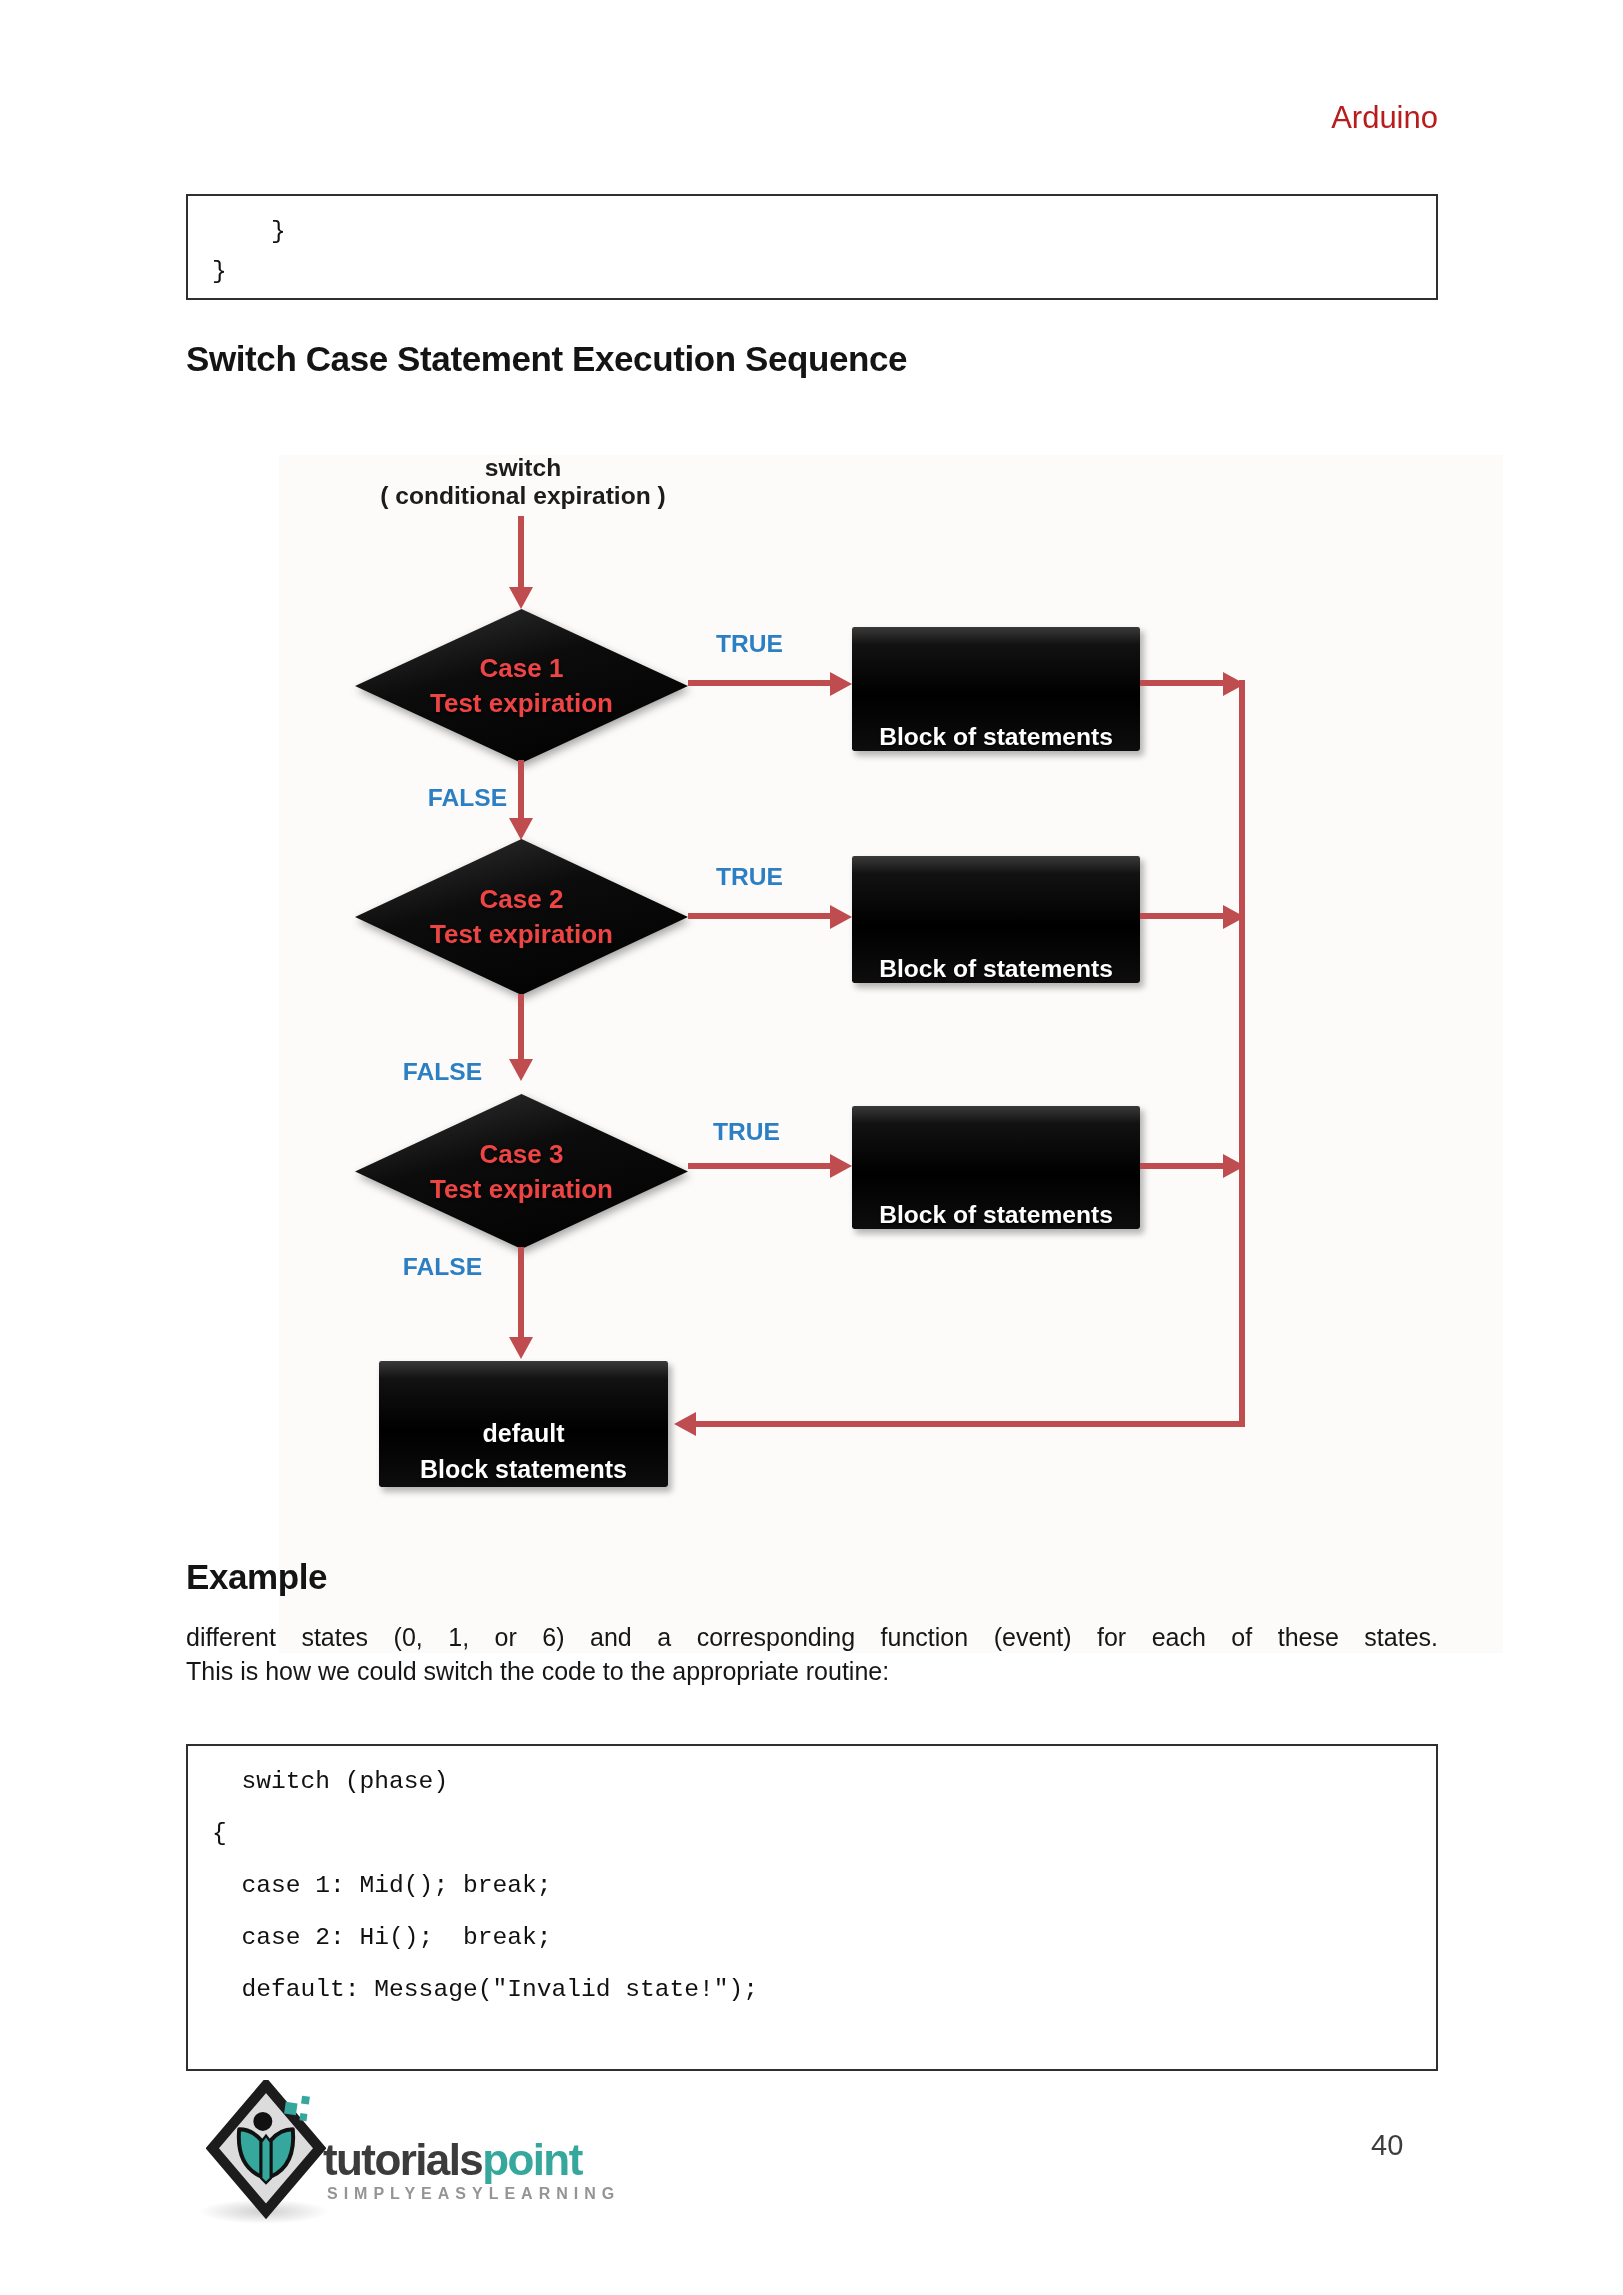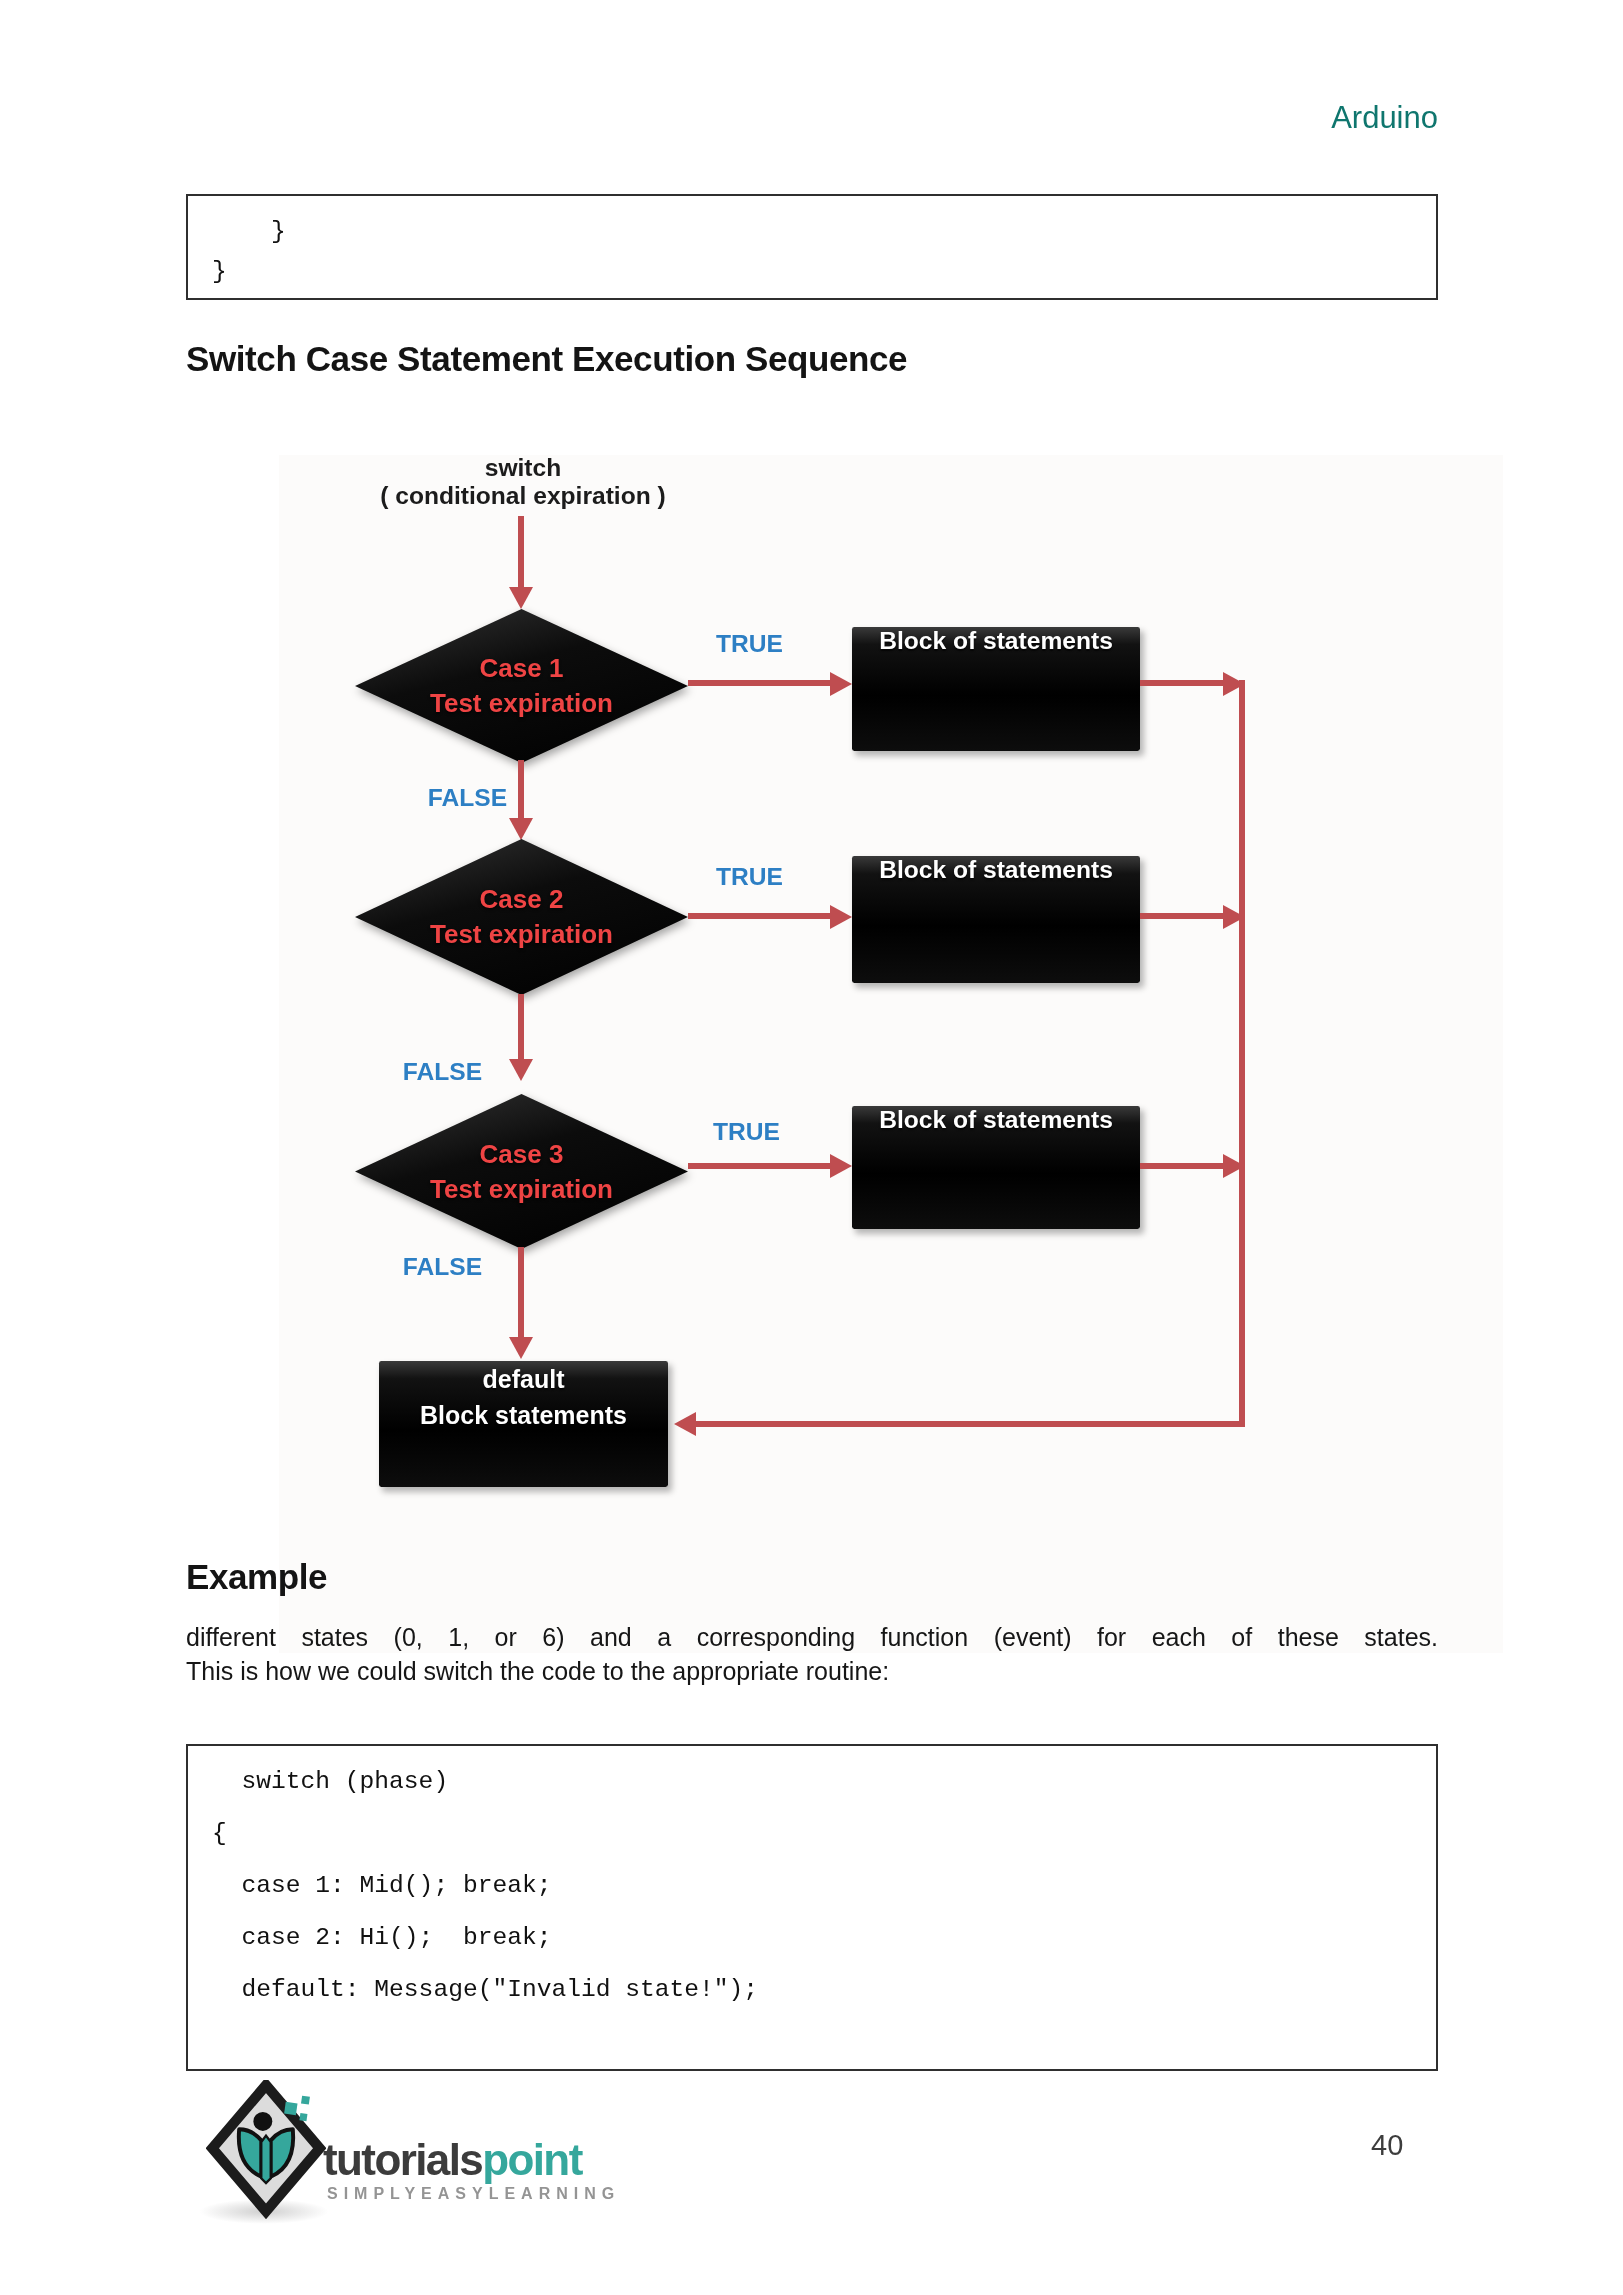--- a/index.html
+++ b/index.html
@@ -17,21 +17,21 @@
     font-family:"Liberation Sans", sans-serif;
     color:var(--ink);
     overflow:hidden;
     margin:0 auto;
   }
   .abs{position:absolute;margin-top:40px;}
 
   
   .running-header{
     position:absolute; top:100px; right:185px;
-    font-size:31px; color:#0f766e;
+    font-size:31px; color:#b91c1c;
   }
 
   
   .codebox{
     position:absolute; left:186px; width:1252px;
     border:2.4px solid #2f2f2f; background:#fff;
   }
   .codebox-top{ top:194px; height:106px; padding:16px 0 0 24px; }
   .codebox-top .codeline{
     font-family:"Liberation Mono", monospace;
@@ -89,21 +89,21 @@
     position:absolute; inset:0;
     clip-path:polygon(50% 0,100% 50%,50% 100%,0 50%);
     background:linear-gradient(165deg,#353535 0%,#0c0c0c 40%,#000 100%);
   }
   .diamond-text{
     position:relative; text-align:center; color:#ef4444;
     font-size:26px; font-weight:600; line-height:35px;
     text-shadow:0 1.6px 2.4px rgba(0,0,0,.6);
   }
   .block{
-    position:absolute; display:flex; align-items:flex-start; justify-content:center;
+    position:absolute; display:flex; align-items:flex-end; justify-content:center;
     background:linear-gradient(180deg,#3a3a3a 0%,#121212 14%,#000 55%,#0d0d0d 100%);
     border-radius:2.4px;
     box-shadow:3.2px 4.8px 6.3px rgba(0,0,0,0.28);
     color:#fff; text-align:center;
   }
   .block-text{ font-size:24.6px; font-weight:bold; text-shadow:0 1.6px 1.6px rgba(0,0,0,.7); }
   .default-text{ font-size:25px; font-weight:600; line-height:36px; text-shadow:0 1.6px 1.6px rgba(0,0,0,.7); }
 
   
   .brand{ position:absolute; left:323px; top:2135px; font-weight:bold; font-size:44px; letter-spacing:-1.6px; }

